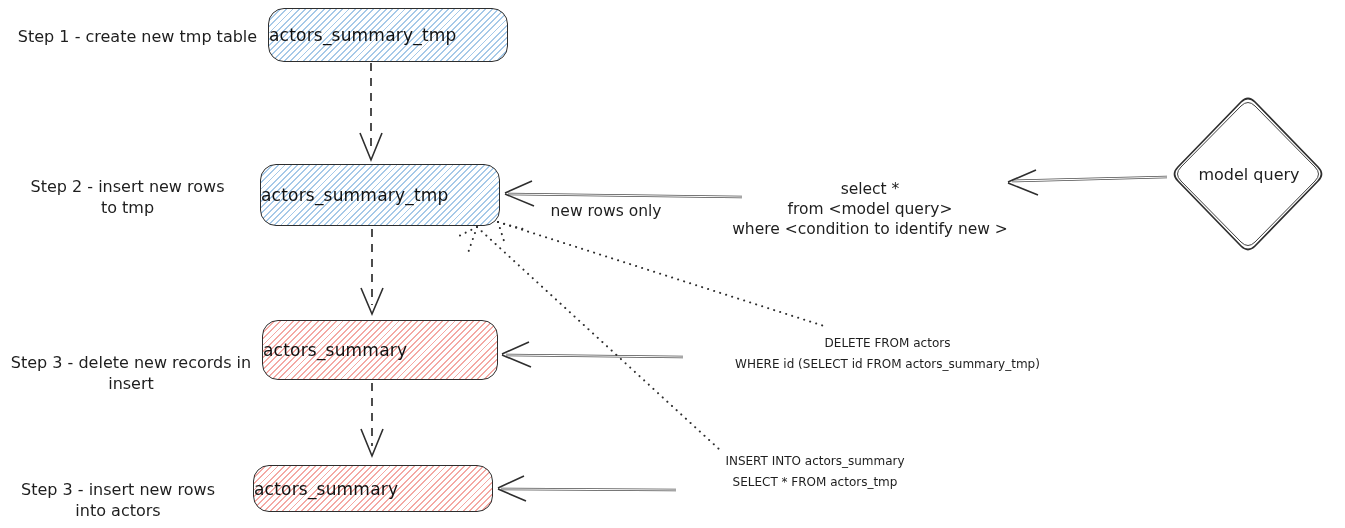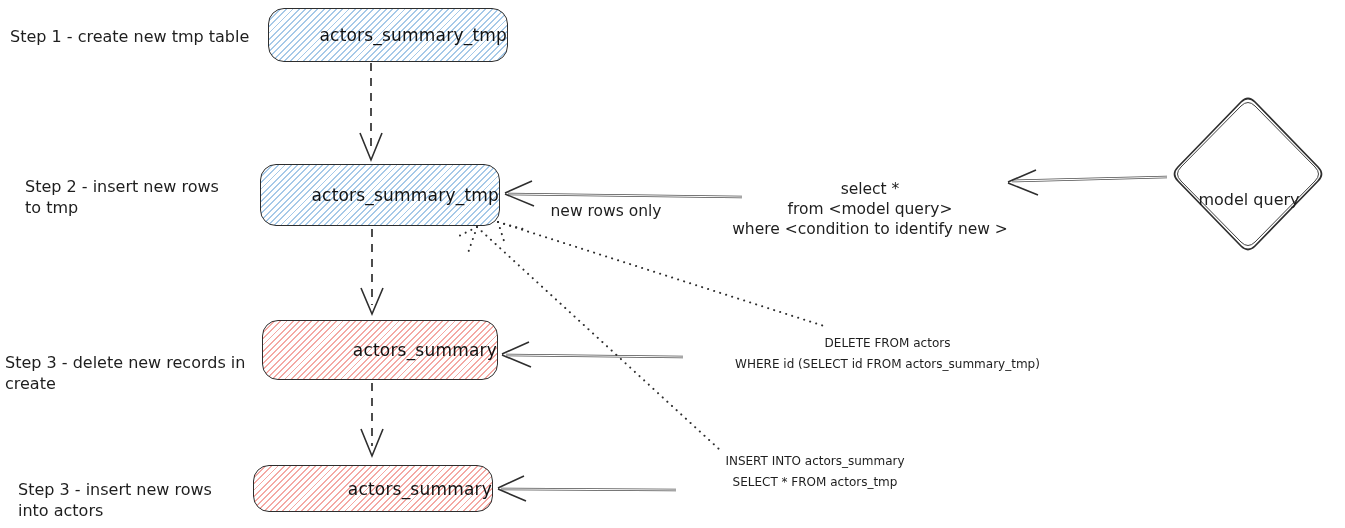--- a/index.html
+++ b/index.html
@@ -10,26 +10,26 @@
   #arrows{position:absolute;left:0;top:0;width:1345px;height:528px;}
   .ink{stroke:var(--stroke,#2e2e2e);fill:none;stroke-width:1.7px;}
   .dash{stroke-dasharray:8 7;}
   .dot{stroke-dasharray:0.1 6.2;stroke-linecap:round;stroke-width:2px;}
   .shaft-outer{stroke:#4f4f4f;stroke-width:2.6px;fill:none;}
   .shaft-inner{stroke:#ffffff;stroke-width:1.1px;fill:none;}
   .head{stroke:var(--stroke,#2e2e2e);stroke-width:1.6px;fill:none;}
   .thin{stroke-width:0.9px;}
   .node{
     position:absolute;box-sizing:border-box;border:1.8px solid var(--stroke,#2c2c2c);
-    border-radius:16px;display:flex;align-items:center;justify-content:flex-end;
+    border-radius:16px;display:flex;align-items:center;justify-content:flex-start;
     font-size:17px;letter-spacing:0.2px;color:#111;
   }
   .node.blue{background:repeating-linear-gradient(135deg,#ffffff 0px,#ffffff 3.1px,var(--blue_hatch,#a6c9e8) 3.1px,var(--blue_hatch,#a6c9e8) 4.4px);}
   .node.red{background:repeating-linear-gradient(135deg,#ffffff 0px,#ffffff 3.1px,var(--red_hatch,#f4a9a4) 3.1px,var(--red_hatch,#f4a9a4) 4.4px);}
-  .step-label{position:absolute;text-align:left;font-size:16px;line-height:21px;}
+  .step-label{position:absolute;text-align:center;font-size:16px;line-height:21px;}
   .note{position:absolute;text-align:center;}
   .note.small{font-size:15.5px;line-height:20px;}
   .note.sql{font-size:12px;line-height:21px;}
   .diamond-label{position:absolute;text-align:center;font-size:16px;}
 </style>
 </head>
 <body>
 
 <div id="canvas">
 
@@ -86,21 +86,21 @@
 
   <div class="step-label" style="left:10px;top:26px;width:255px;">
     <div>Step 1 - create new tmp table</div>
   </div>
   <div class="step-label" style="left:25px;top:176px;width:205px;">
     <div>Step 2 - insert new rows</div>
     <div>to tmp</div>
   </div>
   <div class="step-label" style="left:5px;top:352px;width:252px;">
     <div>Step 3 - delete new records in</div>
-    <div>create</div>
+    <div>insert</div>
   </div>
   <div class="step-label" style="left:18px;top:479px;width:200px;">
     <div>Step 3 - insert new rows</div>
     <div>into actors</div>
   </div>
 
   <div class="node blue" style="left:268px;top:8px;width:240px;height:54px;">
     <span>actors_summary_tmp</span>
   </div>
   <div class="node blue" style="left:260px;top:164px;width:240px;height:62px;">
@@ -124,15 +124,15 @@
   <div class="note sql" style="left:675px;top:333px;width:425px;">
     <div>DELETE FROM actors</div>
     <div>WHERE id (SELECT id FROM actors_summary_tmp)</div>
   </div>
 
   <div class="note sql" style="left:665px;top:451px;width:300px;">
     <div>INSERT INTO actors_summary</div>
     <div>SELECT * FROM actors_tmp</div>
   </div>
 
-  <div class="diamond-label" style="left:1173px;top:165px;width:152px;margin-top:25px;">model query</div>
+  <div class="diamond-label" style="left:1173px;top:165px;width:152px;">model query</div>
 
 </div>
 
 </body></html>

